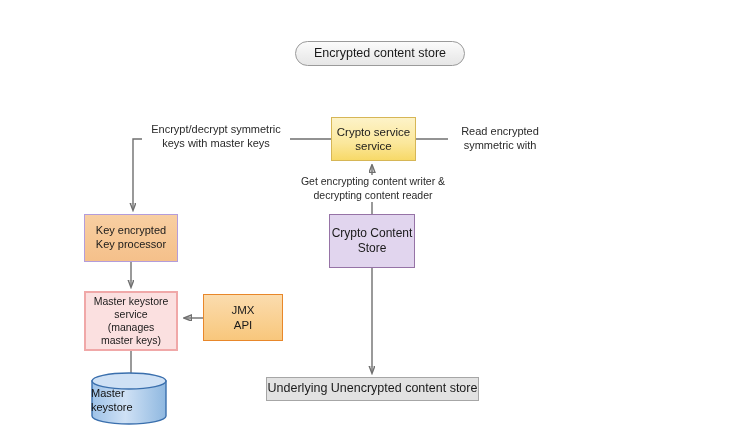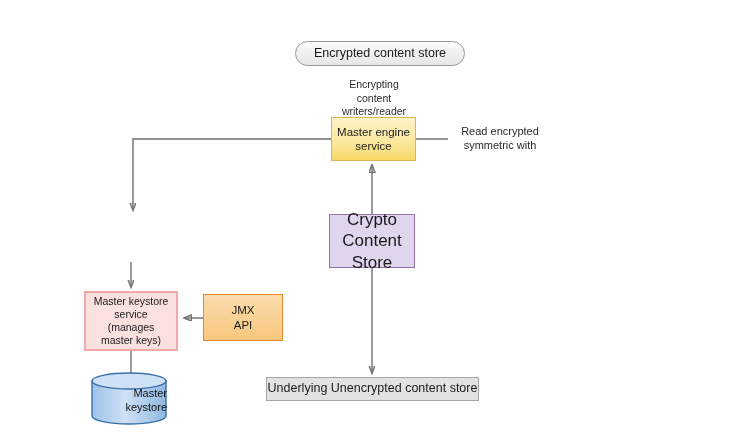--- a/index.html
+++ b/index.html
@@ -56,21 +56,21 @@
     background: linear-gradient(to bottom, #fdf3c8 0%, #fbe79b 60%, #f7d968 100%);
     font-size: 11.5px;
   }
 
   
   #crypto-content-store {
     left: 329px; top: 214px;
     width: 86px; height: 54px;
     border: 1px solid #9673a6;
     background: #e1d5ee;
-    font-size: 17px;
+    font-size: 12px;
   }
 
   
   #key-processor {
     left: 84px; top: 214px;
     width: 94px; height: 48px;
     border: 1px solid #b39ddb;
     background: linear-gradient(to bottom, #f8cfa2 0%, #f5c08a 100%);
     font-size: 11px;
   }
@@ -94,21 +94,21 @@
   }
 
   
   .cylinder {
     position: absolute;
   }
   .cylinder svg { display: block; }
   .cyl-label {
     position: absolute;
     left: 0; right: 0;
-    text-align: right;
+    text-align: left;
     color: #101010;
     white-space: pre-line;
     line-height: 1.25;
   }
   #alfresco-db { left: 549px; top: 112px; width: 78px; height: 55px; }
   #alfresco-db .cyl-label { top: 12px; font-size: 10.5px; text-align: left; padding-left: 8px; }
   #master-keystore-cyl { left: 91px; top: 372px; width: 76px; height: 53px; }
   #master-keystore-cyl .cyl-label { top: 15px; font-size: 11px; }
 
   
@@ -173,26 +173,28 @@
 
     <line x1="131" y1="262" x2="131" y2="287" marker-end="url(#arrow)"></line>
 
     <line x1="203" y1="318" x2="184" y2="318" marker-end="url(#arrow)"></line>
 
     <line x1="131" y1="351" x2="131" y2="381" marker-end="url(#arrow)"></line>
   </svg>
 
   <div class="node" id="encrypted-content-store">Encrypted content store</div>
 
-  <div class="node" id="crypto-engine-service">Master engine
+  <div class="node" id="crypto-engine-service">Crypto service
 service</div>
 
   <div class="node" id="crypto-content-store">Crypto Content
 Store</div>
 
+  <div class="node" id="key-processor">Key encrypted
+Key processor</div>
 
   <div class="node" id="master-keystore-service">Master keystore
 service
 (manages
 master keys)</div>
 
   <div class="node" id="underlying-store">Underlying Unencrypted content store</div>
 
   <div class="node" id="jmx-api">JMX
 API</div>
@@ -207,22 +209,23 @@
           <stop offset="100%" stop-color="#8fb8e0"></stop>
         </linearGradient>
       </defs>
       <path d="M1,9 L1,44 A37,8 0 0 0 75,44 L75,9 Z" fill="url(#cylGradB)" stroke="#3a6fad" stroke-width="1.4"></path>
       <ellipse cx="38" cy="9" rx="37" ry="8" fill="#cfe1f5" stroke="#3a6fad" stroke-width="1.4"></ellipse>
     </svg>
     <div class="cyl-label">Master
 keystore</div>
   </div>
 
-
-  <div class="edge-label" id="label-encrypting-writers">Encrypting
-content
-writers/reader</div>
+  <div class="edge-label" id="label-encrypt-decrypt">Encrypt/decrypt symmetric
+keys with master keys</div>
+
 
   <div class="edge-label" id="label-read-encrypted">Read encrypted
 symmetric with</div>
 
+  <div class="edge-label" id="label-get-encrypting">Get encrypting content writer &amp;
+decrypting content reader</div>
 
 </div>
 
 </body></html>

